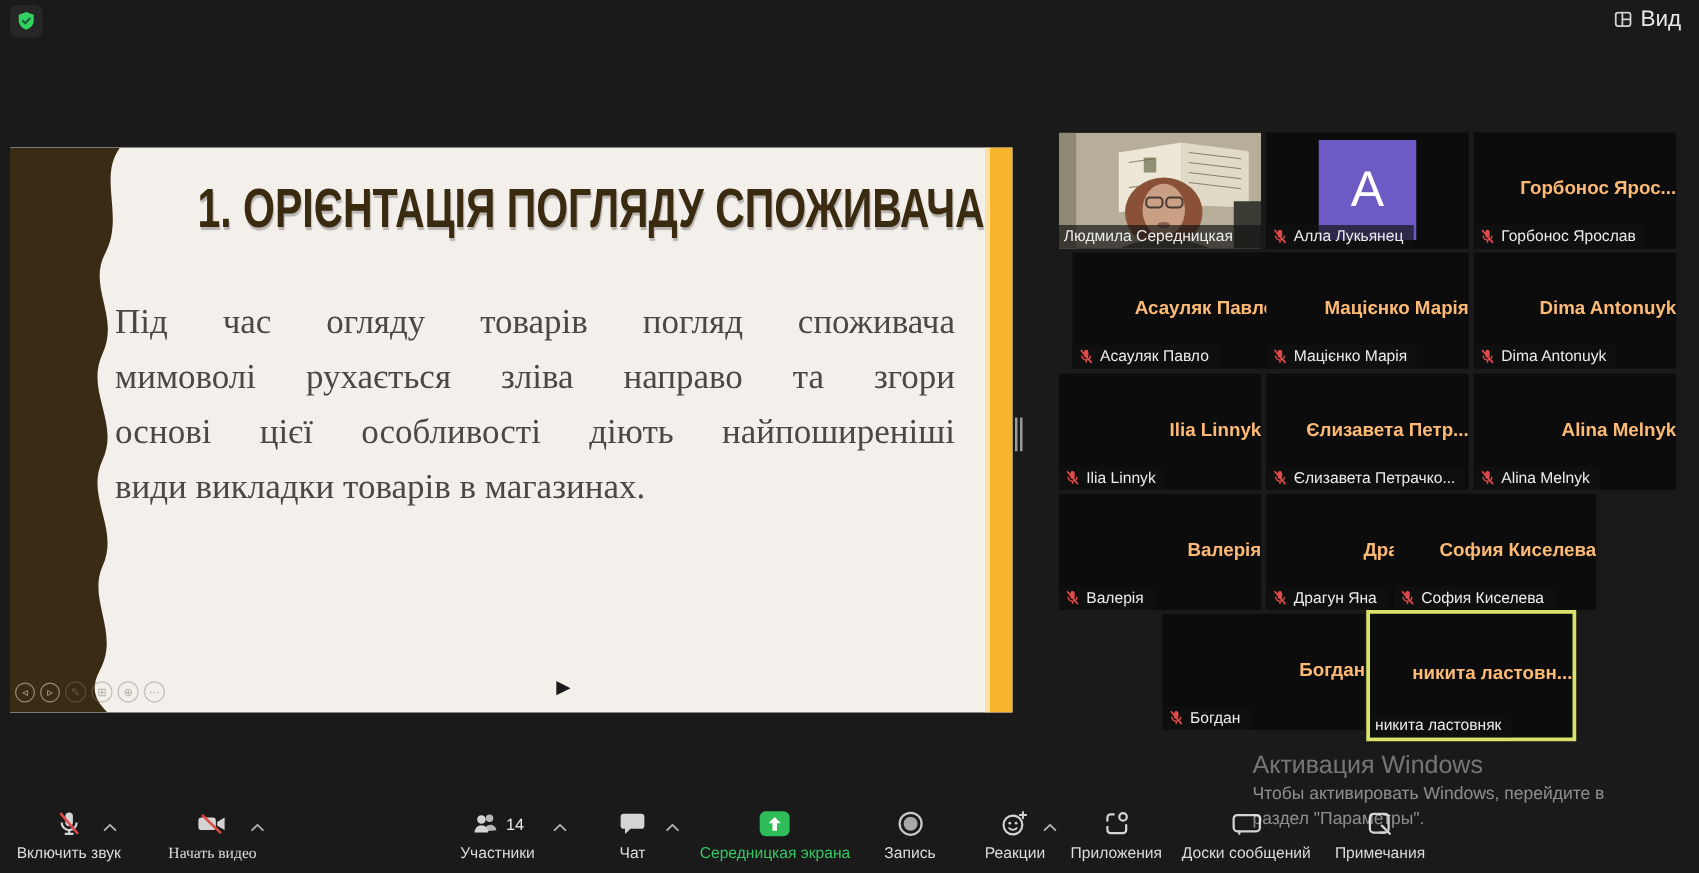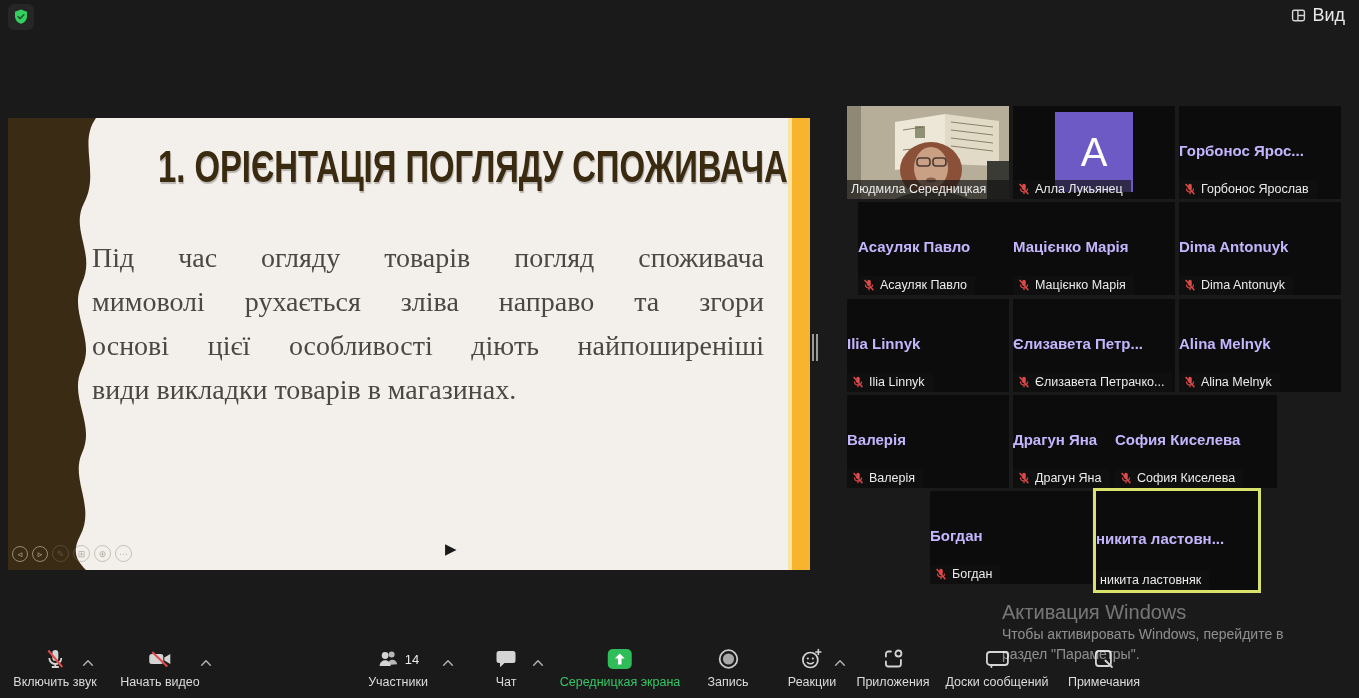--- a/index.html
+++ b/index.html
@@ -34,21 +34,21 @@
   .slide-nav{ position:absolute; left:4px; bottom:8px; display:flex; align-items:center; gap:4px; }
   .nav-circle{ width:16px; height:16px; border-radius:50%; border:1px solid rgba(225,215,195,0.55); color:rgba(225,215,195,0.8); font-size:9px; display:flex; align-items:center; justify-content:center; }
   .nav-faint{ width:17px; height:17px; border-radius:50%; border:1px solid rgba(130,122,105,0.4); color:rgba(130,122,105,0.55); font-size:9px; display:flex; align-items:center; justify-content:center; background:transparent; }
   .cursor-arrow{ position:absolute; left:437px; top:422px; font-size:15px; color:#1a1a1a; }
   
   .divider{ position:absolute; left:812px; top:334px; width:9px; height:27px; display:flex; gap:2px; cursor:col-resize; }
   .divider i{ display:block; width:2px; height:100%; background:#9a9a9a; }
   
   .tile{ position:absolute; width:162px; height:93px; background:#0c0c0c; overflow:hidden; }
   .tile.active{ border:3px solid #d9e26b; }
-  .center-name{ position:absolute; left:0; right:0; top:50%; transform:translateY(-62%); text-align:left; font-weight:700; font-size:15px; color:#c4b5fd; white-space:nowrap; overflow:hidden; }
+  .center-name{ position:absolute; left:0; right:0; top:50%; transform:translateY(-62%); text-align:right; font-weight:700; font-size:15px; color:#fdba74; white-space:nowrap; overflow:hidden; }
   .tile-label{ position:absolute; left:0; bottom:0; display:flex; align-items:center; gap:4px; background:rgba(18,18,18,0.68); padding:2px 8px 3px 4px; font-size:12.5px; color:#ececec; white-space:nowrap; max-width:100%; overflow:hidden; }
   .tile-label.full{ width:100%; }
   .avatar-square{ position:absolute; left:50%; top:6px; transform:translateX(-50%); width:78px; height:80px; background:#6e5ac4; display:flex; align-items:center; justify-content:center; font-size:40px; color:#ffffff; font-weight:400; }
   
   .toolbar{ position:absolute; left:0; bottom:0; width:100%; height:58px; background:#1a1a1a; }
   .tb-group{ position:absolute; top:6px; transform:translateX(-50%); display:flex; flex-direction:column; align-items:center; gap:3px; cursor:default; }
   .tb-icon-row{ height:26px; display:flex; align-items:center; gap:4px; }
   .tb-label{ font-size:12.5px; color:#dcdcdc; white-space:nowrap; }
   .tb-label.green{ color:#35c765; }
   .tb-badge{ font-size:13px; color:#eaeaea; }
@@ -319,21 +319,21 @@
               <rect x="9" y="3" width="6" height="11" rx="3" fill="#d4d4d4"></rect>
               <path d="M6 11a6 6 0 0 0 12 0" fill="none" stroke="#d4d4d4" stroke-width="1.8"></path>
               <line x1="12" y1="17" x2="12" y2="20" stroke="#d4d4d4" stroke-width="1.8"></line>
               <line x1="8.5" y1="20" x2="15.5" y2="20" stroke="#d4d4d4" stroke-width="1.8"></line>
               <line x1="5" y1="3.5" x2="19" y2="20" stroke="#e04a4a" stroke-width="2"></line>
             </svg>
           </span>
         </div>
         <div class="tb-label">Включить звук</div>
       </div>
-      <div class="tb-group" style="left: 160px;">
+      <div class="tb-group" style="left: 170px; font-family: Liberation Serif, serif;">
         <div class="tb-icon-row">
           <span style="display:flex">
             <svg width="26" height="24" viewBox="0 0 26 24">
               <rect x="2" y="7" width="14" height="10" rx="2.5" fill="#d4d4d4"></rect>
               <path d="M17 10.5l6-3.5v10l-6-3.5z" fill="#d4d4d4"></path>
               <line x1="5" y1="5" x2="20" y2="19.5" stroke="#e04a4a" stroke-width="2"></line>
             </svg>
           </span>
         </div>
         <div class="tb-label">Начать видео</div>

